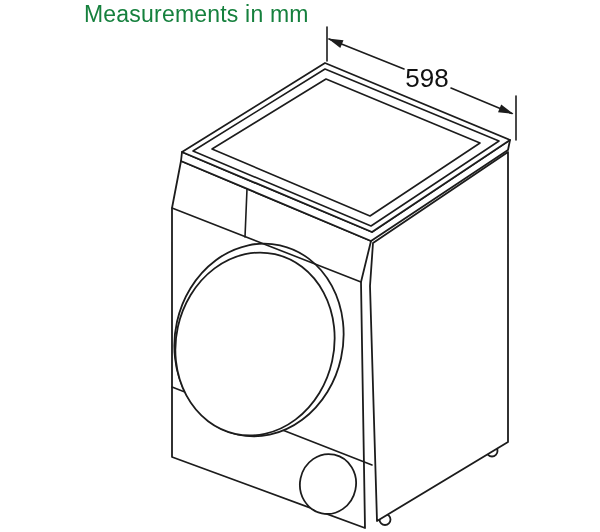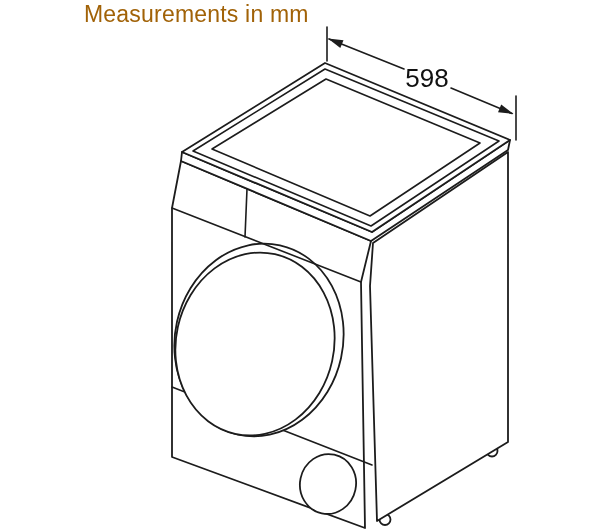--- a/index.html
+++ b/index.html
@@ -9,21 +9,21 @@
     font-family:"Liberation Sans", sans-serif;
     position:relative;
     overflow:hidden;
   }
   .canvas{position:absolute;inset:0;width:600px;height:532px;}
   .title{
     position:absolute;
     left:84px;top:0px;
     font-size:23px;
     line-height:28px;
-    color:#a16207;
+    color:#15803d;
     letter-spacing:0.2px;
     white-space:nowrap;
   }
   svg{position:absolute;left:0;top:0;}
   .ln{fill:none;stroke:#1c1c1c;stroke-width:1.8;stroke-linecap:round;stroke-linejoin:round;}
   .face{fill:#ffffff;stroke:#1c1c1c;stroke-width:1.8;stroke-linejoin:round;}
   .thin{fill:none;stroke:#1c1c1c;stroke-width:1.6;stroke-linecap:round;stroke-linejoin:round;}
   .arrow{fill:#1c1c1c;stroke:none;}
   .dim-text{
     font-family:"Liberation Sans", sans-serif;

